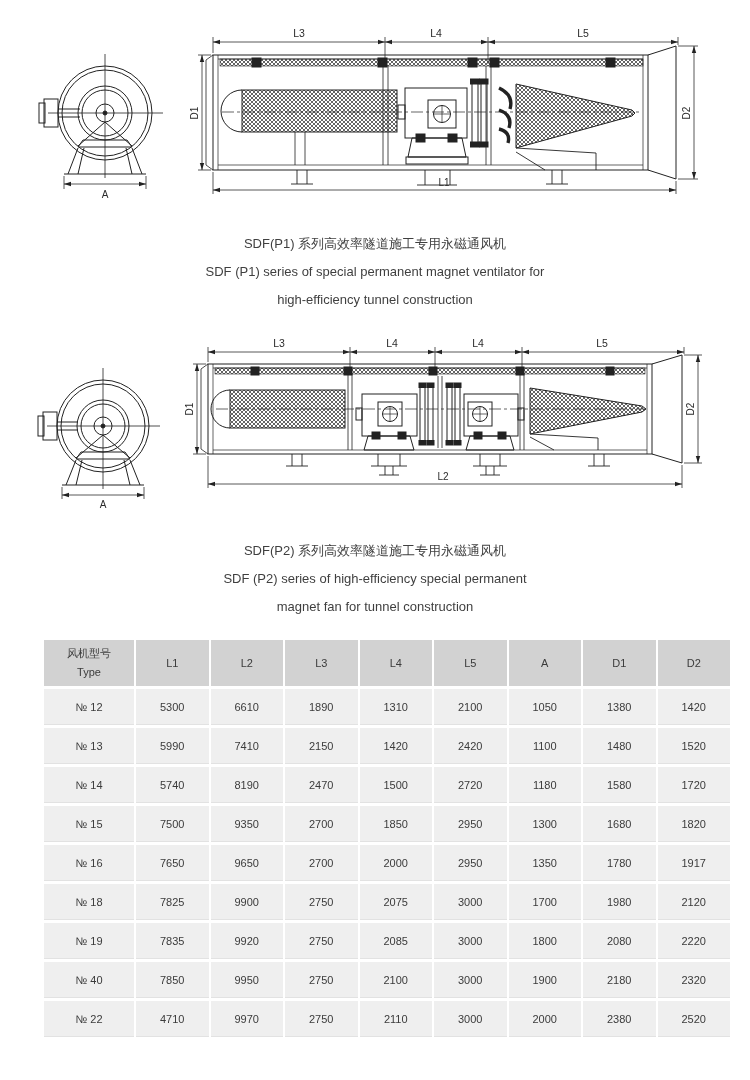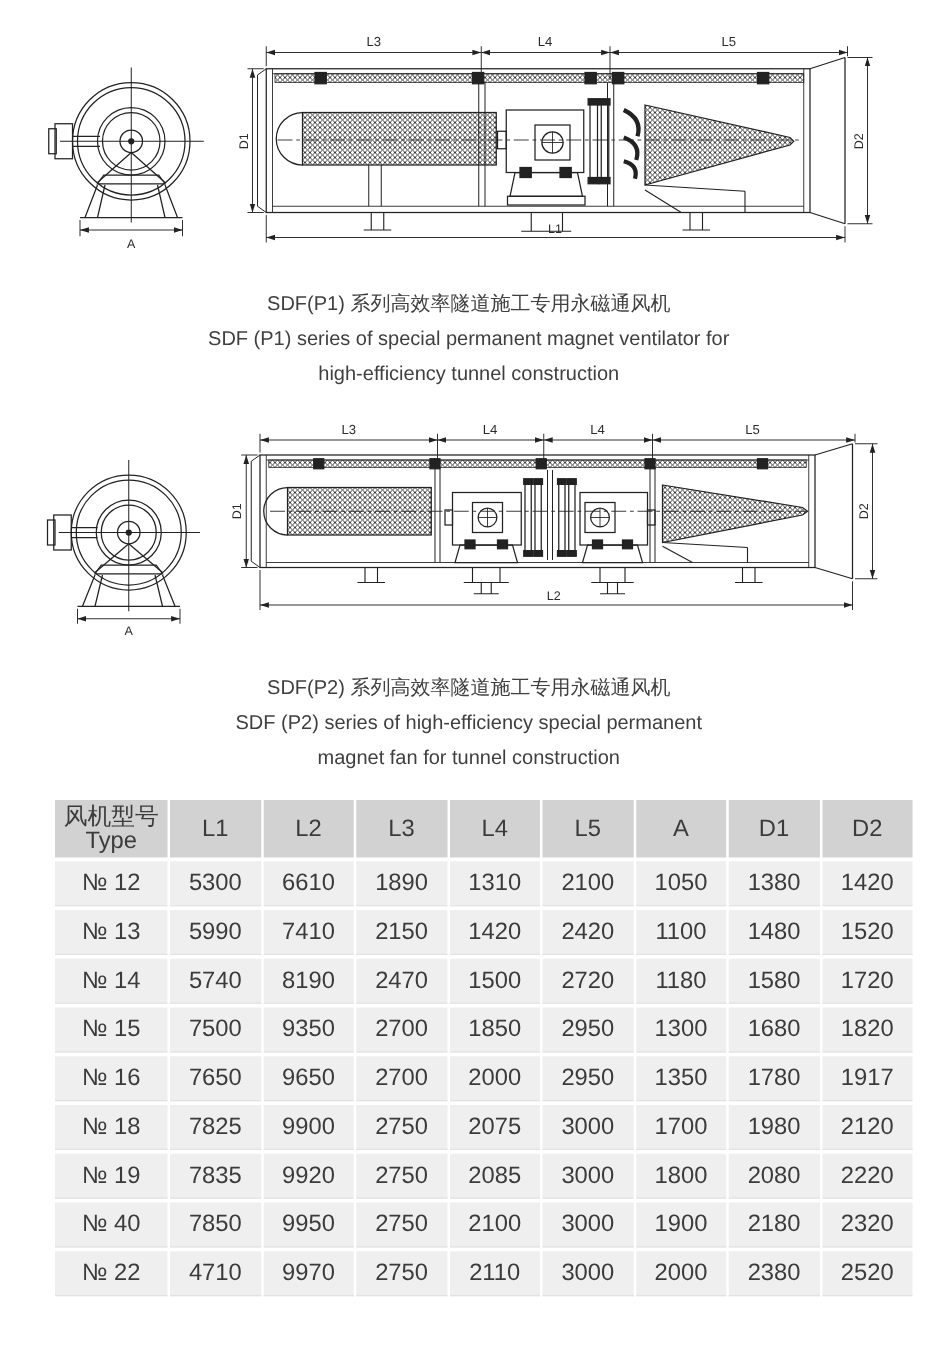--- a/index.html
+++ b/index.html
@@ -6,28 +6,28 @@
   .page{
     position:relative;width:750px;height:1080px;background:#ffffff;
     font-family:"Liberation Sans",sans-serif;overflow:hidden;
   }
   svg{position:absolute;left:0;}
   svg text{font-family:"Liberation Sans",sans-serif;fill:#2b2b2b;}
   .drawing1{top:26px;}
   .drawing2{top:338px;}
   .caption{
     position:absolute;left:0;width:750px;text-align:center;
-    color:#3f3f3f;font-size:16px;line-height:28px;
+    color:#3f3f3f;font-size:13px;line-height:28px;
   }
   .caption1{top:230px;}
   .caption2{top:537px;}
   .spec-table{
     position:absolute;left:42px;top:637px;width:670px;
     border-collapse:separate;border-spacing:2px 3px;
-    table-layout:fixed;font-size:19px;color:#3b3b3b;
+    table-layout:fixed;font-size:11px;color:#3b3b3b;
   }
   .spec-table th{
     background:#d2d2d2;font-weight:normal;height:44px;
     line-height:19px;text-align:center;vertical-align:middle;
   }
   .spec-table td{
     background:#efefef;height:33px;text-align:center;vertical-align:middle;
     border-bottom:1px solid #e2e2e2;
   }
 </style>

